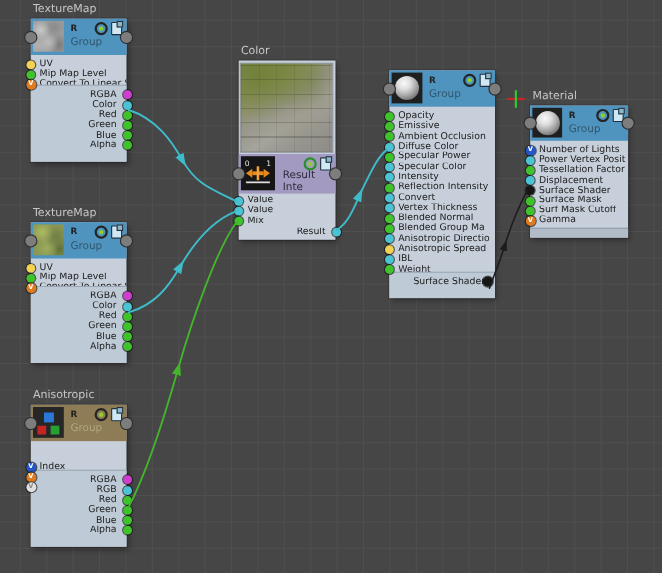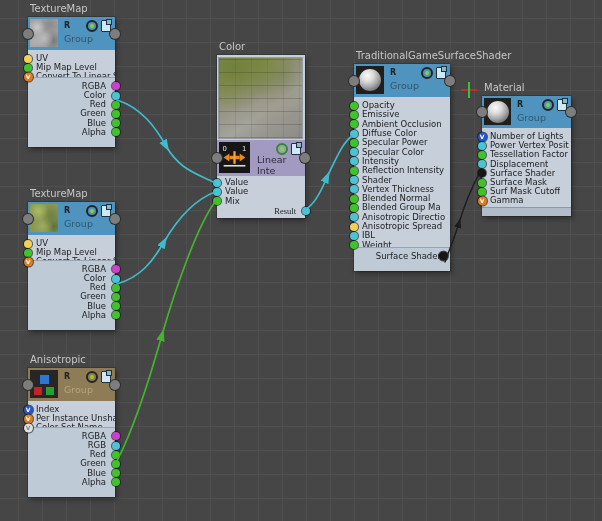--- a/index.html
+++ b/index.html
@@ -213,21 +213,21 @@
         <div class="thumb thumb-vcolor" style="width: 28px; height: 28px;"></div>
         <span class="rlabel" style="left: 36px; top: 4px;">R</span>
         <span class="sublabel" style="left: 36px; top: 16px; color: rgb(179, 166, 127);">Group</span>
         <div class="hicons" style="right: 4px; top: 3px;">
           <span class="icon-target"></span>
           <span class="icon-clip"></span>
         </div>
         <span class="sideport" style="left: -5px; top: 11.5px;"></span>
         <span class="sideport" style="right: -5px; top: 11.5px;"></span>
       </div>
-      <div class="sect ins" style="position: absolute; left: 0px; right: 0px; top: 33px; padding-top: 4px;">
+      <div class="sect ins" style="position: absolute; left: 0px; right: 0px; top: 33px; padding-top: 19px;">
         <div class="row in" style="height: 9.2px;">
           <span class="dot badge" style="background: rgb(36, 86, 200);">
             <span>V</span>
           </span>
           <span class="lbl">Index</span>
         </div>
         <div class="row in" style="height: 9.2px;">
           <span class="dot badge" style="background: rgb(224, 123, 29);">
             <span>V</span>
           </span>
@@ -273,21 +273,21 @@
       <div class="hdr" style="height: 36px; background: rgb(163, 154, 193); position: absolute; top: 85px; left: 0px; right: 0px;">
         <div class="thumb" style="width: 31px; height: 31px; background: rgb(22, 22, 22);"><svg width="31" height="31" viewBox="0 0 27 27">
             <text x="3" y="8" fill="#e8e8e8" font-size="6">0</text>
             <text x="20" y="8" fill="#e8e8e8" font-size="6">1</text>
             <rect x="9" y="12" width="9" height="3" fill="#e8891d"></rect>
             <path d="M4,13.5 l5,-3.5 v7 z" fill="#e8891d"></path>
             <path d="M23,13.5 l-5,-3.5 v7 z" fill="#e8891d"></path>
             <rect x="12.5" y="8" width="2" height="11" fill="#f2a23c"></rect>
             <rect x="4" y="20" width="19" height="1.4" fill="#dddddd"></rect>
           </svg></div>
-        <span class="sublabel" style="left: 40px; top: 14px; color: rgb(47, 43, 58);">Linear Inte</span>
+        <span class="sublabel" style="left: 40px; top: 14px; color: rgb(47, 43, 58);">Result Inte</span>
         <div class="hicons" style="right: 4px; top: 3px;">
           <span class="icon-target green"></span>
           <span class="icon-clip"></span>
         </div>
         <span class="sideport" style="left: -5px; top: 13px;"></span>
         <span class="sideport" style="right: -5px; top: 13px;"></span>
       </div>
       <div class="sect ins" style="position: absolute; left: 0px; right: 0px; top: 121px; padding-top: 2px;">
         <div class="row in" style="height: 9.3px;">
           <span class="dot " style="background: rgb(74, 196, 212);"></span>
@@ -296,27 +296,26 @@
         <div class="row in" style="height: 9.3px;">
           <span class="dot " style="background: rgb(74, 196, 212);"></span>
           <span class="lbl">Value</span>
         </div>
         <div class="row in" style="height: 9.3px;">
           <span class="dot " style="background: rgb(63, 195, 42);"></span>
           <span class="lbl">Mix</span>
         </div>
       </div>
       <div class="sect outs" style="position: absolute; left: 0px; right: 0px; bottom: 0px; height: 11.3px; padding-top: 0px; background: transparent; border-top: none;">
-        <div class="row out" style="height: 9.3px; font-family: Liberation Serif, serif;">
+        <div class="row out" style="height: 9.3px;">
           <span class="lbl">Result</span>
           <span class="dot " style="background: rgb(74, 196, 212);"></span>
         </div>
       </div>
     </div>
-    <div class="node-title" style="left: 356px; top: 50px;">TraditionalGameSurfaceShader</div>
     <div class="node" style="left: 354px; top: 64px; width: 96px; height: 207px;">
       <div class="hdr" style="height: 33px; background: rgb(79, 147, 191); position: absolute; top: 0px; left: 0px; right: 0px;">
         <div class="thumb thumb-sphere" style="width: 28px; height: 28px;"></div>
         <span class="rlabel" style="left: 36px; top: 4px;">R</span>
         <span class="sublabel" style="left: 36px; top: 16px; color: rgb(51, 86, 107);">Group</span>
         <div class="hicons" style="right: 4px; top: 3px;">
           <span class="icon-target"></span>
           <span class="icon-clip"></span>
         </div>
         <span class="sideport" style="left: -5px; top: 11.5px;"></span>
@@ -350,21 +349,21 @@
         <div class="row in" style="height: 9.3px;">
           <span class="dot " style="background: rgb(74, 196, 212);"></span>
           <span class="lbl">Intensity</span>
         </div>
         <div class="row in" style="height: 9.3px;">
           <span class="dot " style="background: rgb(63, 195, 42);"></span>
           <span class="lbl">Reflection Intensity</span>
         </div>
         <div class="row in" style="height: 9.3px;">
           <span class="dot " style="background: rgb(74, 196, 212);"></span>
-          <span class="lbl">Shader</span>
+          <span class="lbl">Convert</span>
         </div>
         <div class="row in" style="height: 9.3px;">
           <span class="dot " style="background: rgb(74, 196, 212);"></span>
           <span class="lbl">Vertex Thickness</span>
         </div>
         <div class="row in" style="height: 9.3px;">
           <span class="dot " style="background: rgb(63, 195, 42);"></span>
           <span class="lbl">Blended Normal</span>
         </div>
         <div class="row in" style="height: 9.3px;">

